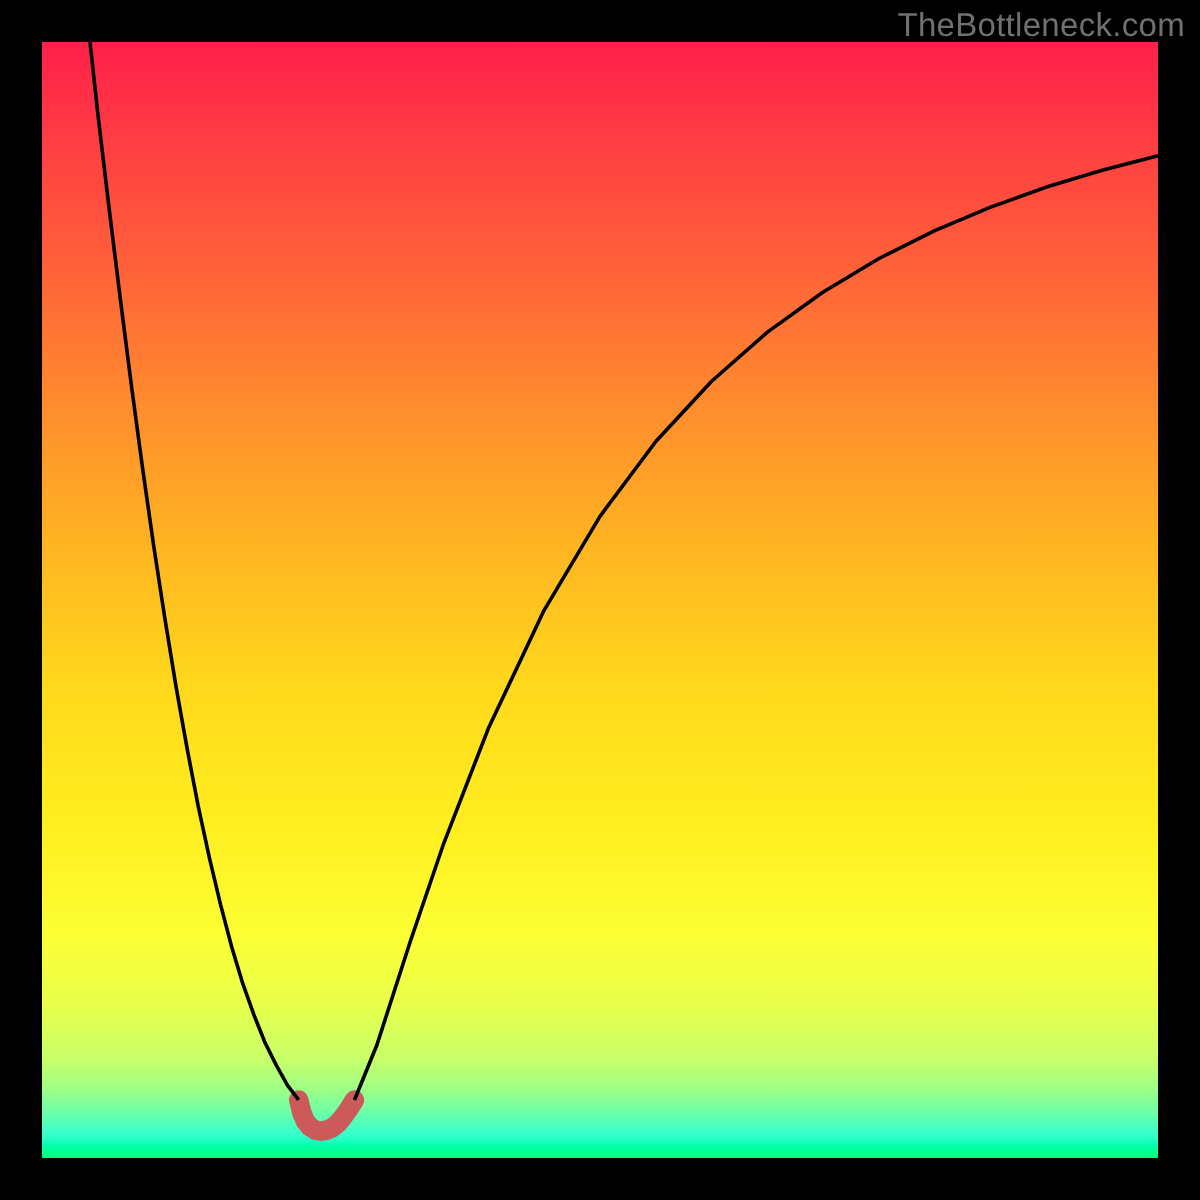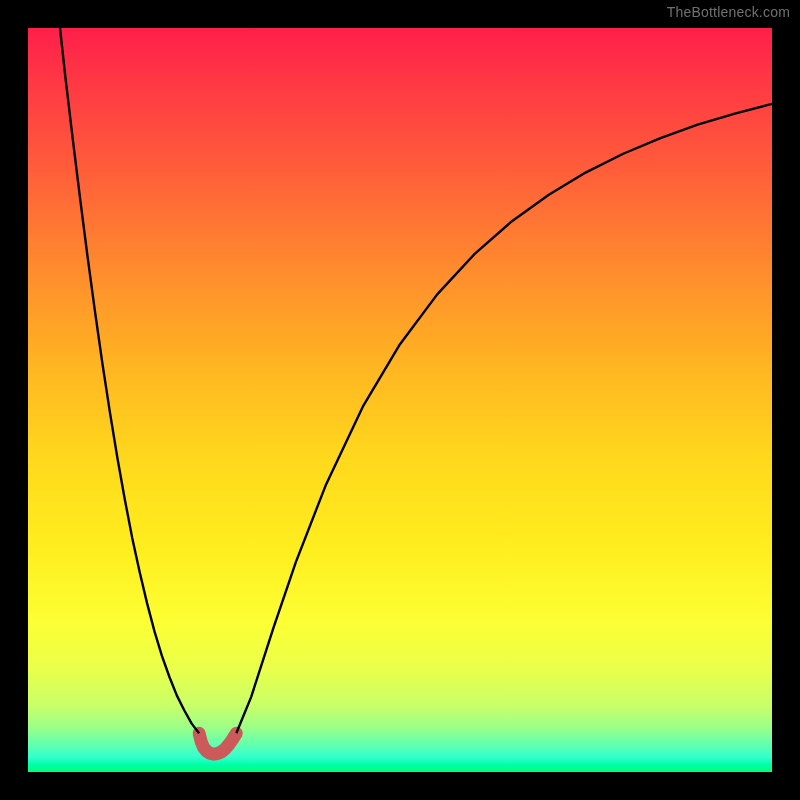--- a/index.html
+++ b/index.html
@@ -42,21 +42,21 @@
       #33ffcf 98%,
       #00ffa8 99%,
       #00ff77 100%
     );
   }
   .watermark {
     position: absolute;
     top: 4px;
     right: 10px;
     color: #707070;
-    font-size: 14px;
+    font-size: 22px;
     letter-spacing: 0.2px;
     user-select: none;
   }
   svg.curves {
     position: absolute;
     top: 0;
     left: 0;
     width: 744px;
     height: 744px;
     overflow: visible;

